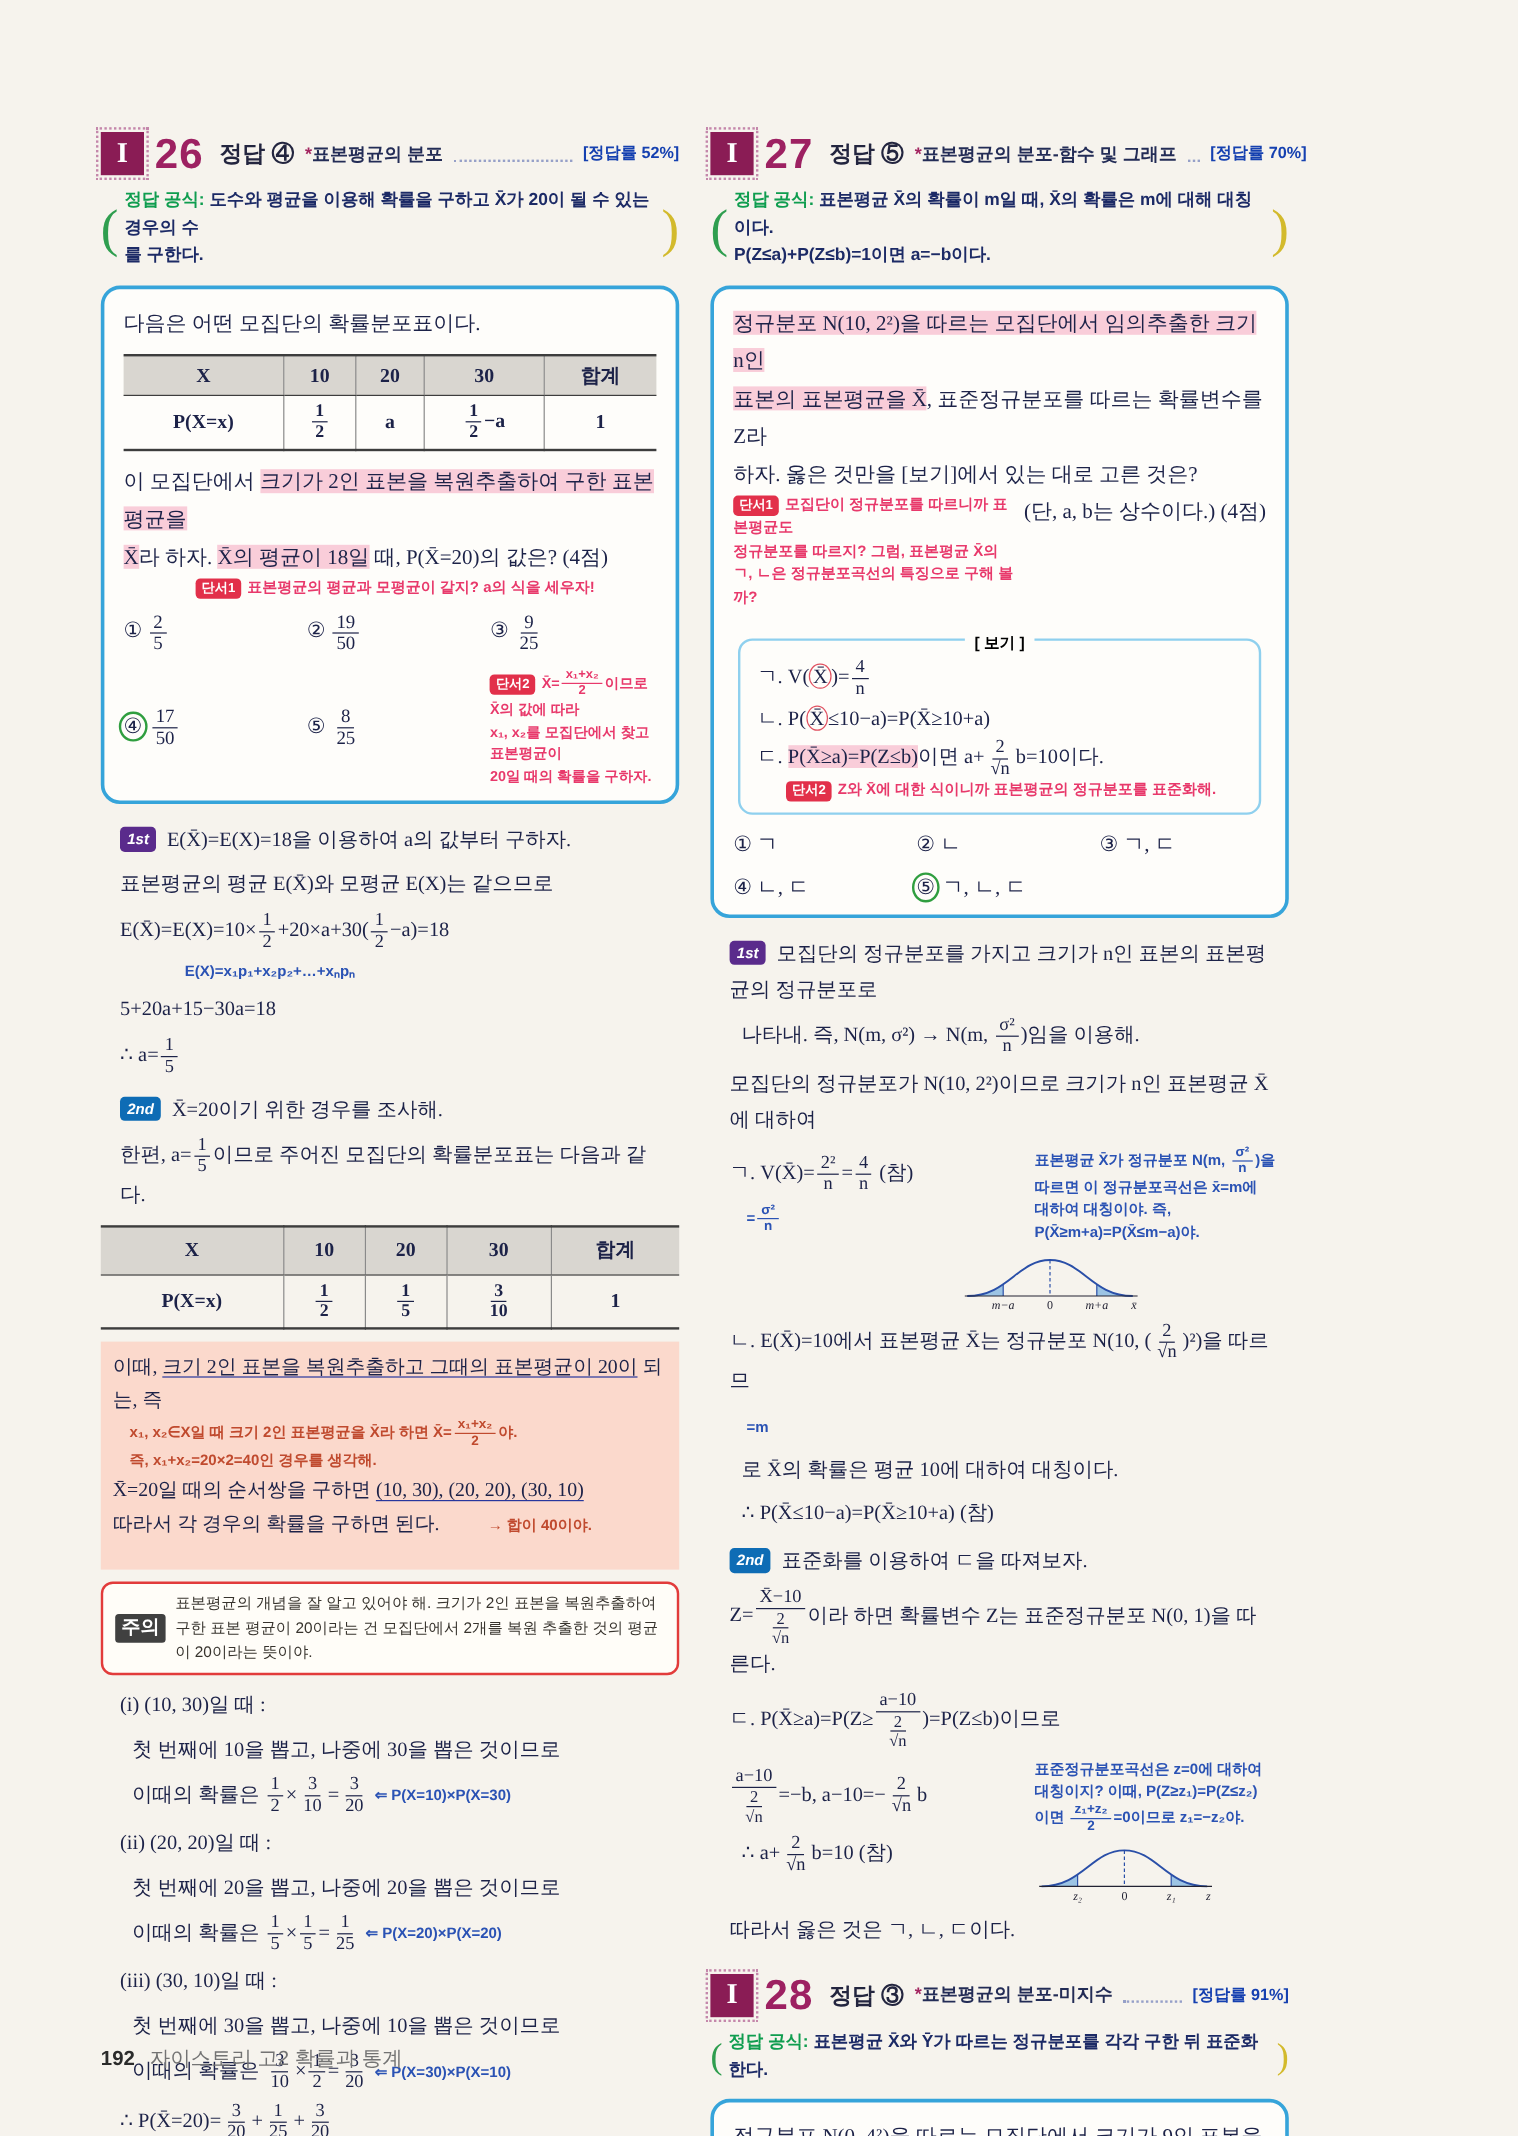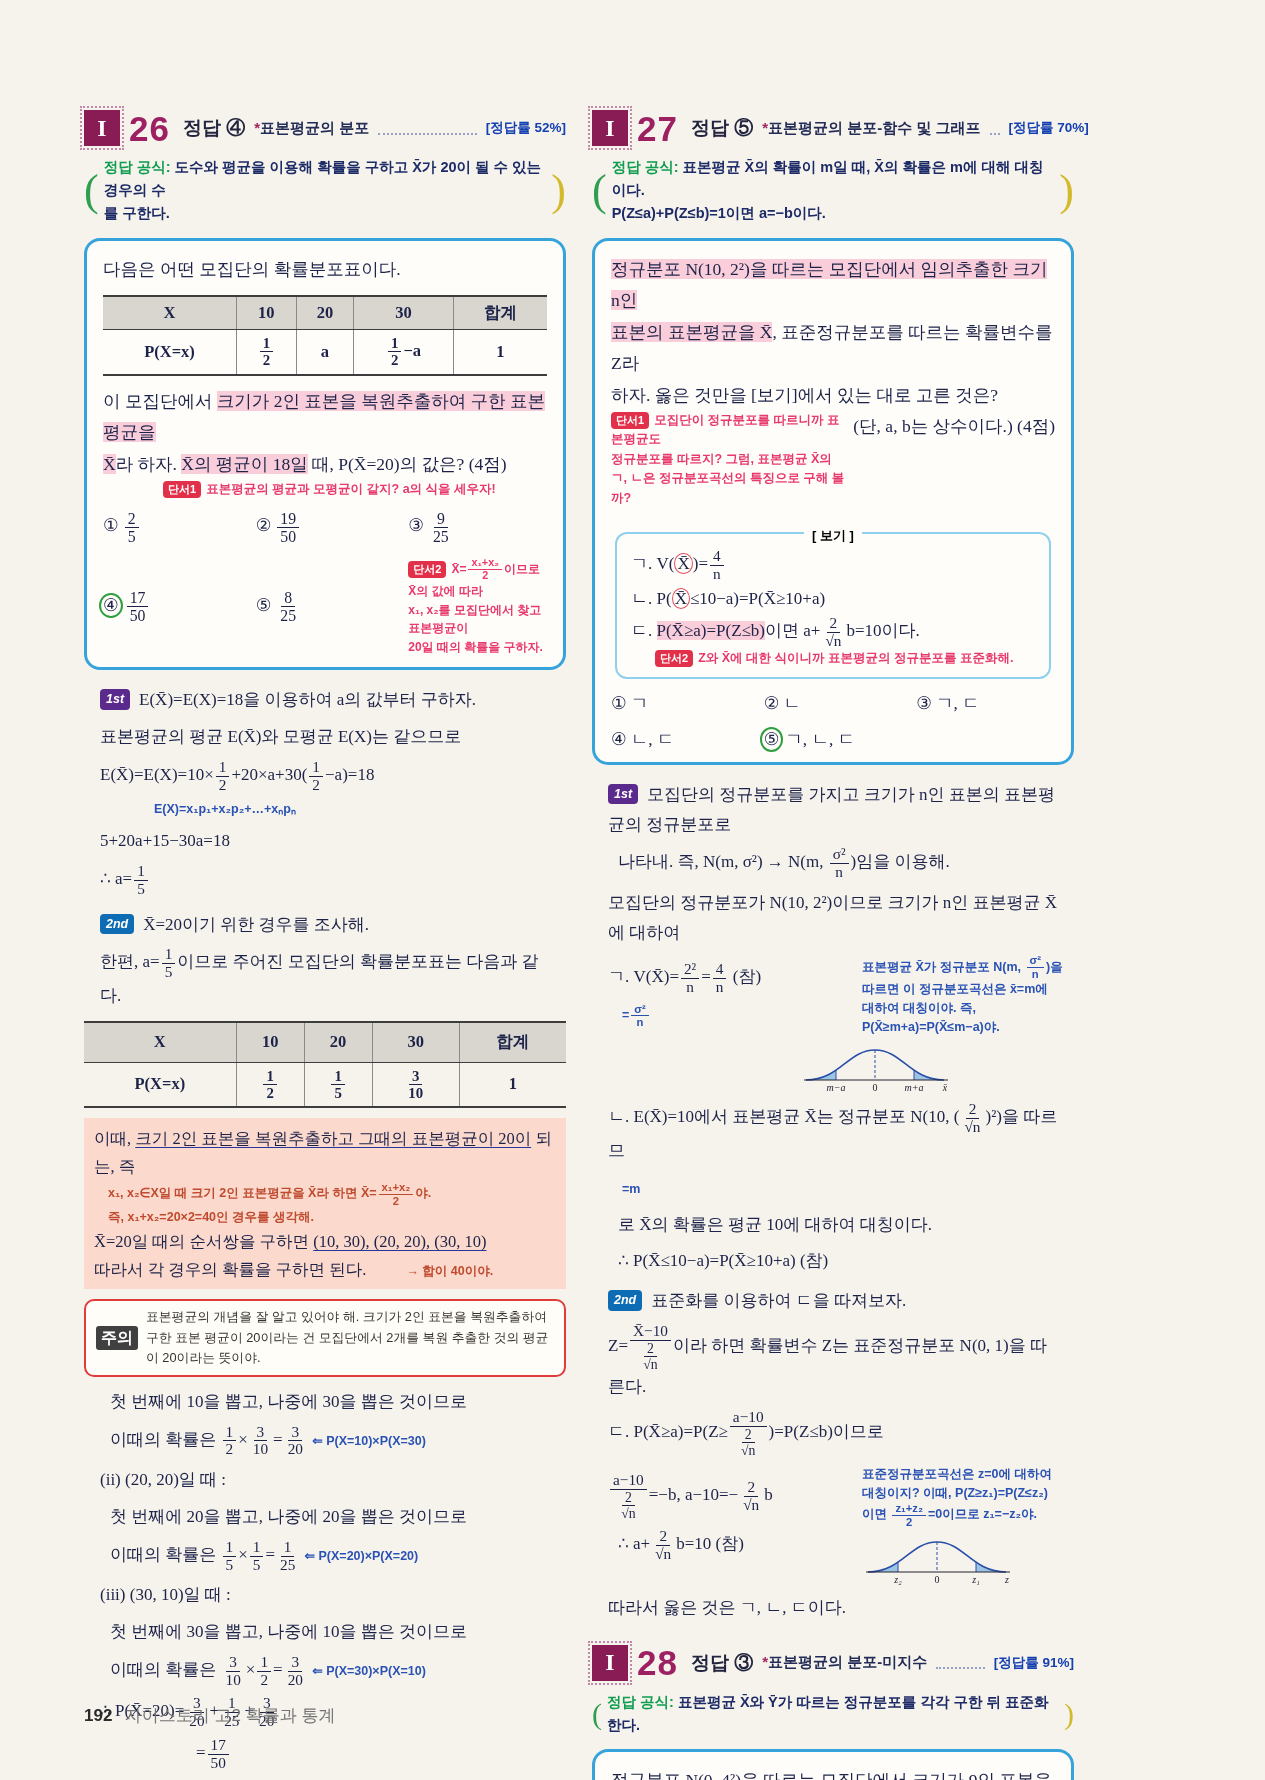--- a/index.html
+++ b/index.html
@@ -52,21 +52,21 @@
 
   
   .stepb{display:inline-block;color:#fff;font-family:"Liberation Sans",sans-serif;font-style:italic;
          font-weight:bold;font-size:12.5px;line-height:1;padding:4px 6px;border-radius:4px;margin-right:9px;vertical-align:2px}
   .st1{background:#5a2b8c}
   .st2{background:#0e6cb5}
   .sol{font-size:17px;line-height:1.75}
   .ln{margin:7px 16px}
   .bnote{font-family:"Liberation Sans",sans-serif;font-size:12.5px;line-height:1.5;color:#2a52b4;font-weight:bold}
   .indent{margin-left:26px}
-  .pinkblk{background:#fbd9cc;padding:7px 10px 5px;margin:10px 0;font-size:16.5px;line-height:1.7}
+  .pinkblk{background:#fbd9cc;padding:7px 10px 24px;margin:10px 0;font-size:16.5px;line-height:1.7}
   .pk-sm{font-family:"Liberation Sans",sans-serif;font-size:12.5px;color:#c04a2e;font-weight:bold;margin-left:14px}
   .ulb{text-decoration:underline;text-decoration-color:#27379e;text-underline-offset:3px}
 
   .caution{border:2px solid #e23b3b;border-radius:10px;padding:6px 10px;margin:6px 0 10px;
            font-family:"Liberation Sans",sans-serif;font-size:12.8px;line-height:1.6;color:#37332d;display:flex;gap:8px;background:#fffdf8}
   .cau-b{background:#404040;color:#fff;font-weight:bold;font-size:16px;line-height:1;padding:4px 5px;border-radius:3px;
          align-self:center;white-space:nowrap;flex:none}
 
   
   .bogi{border:2px solid #8fd0ee;border-radius:12px;padding:14px 14px 8px;margin:24px 4px 12px;position:relative;font-size:17px;line-height:1.9}
@@ -240,20 +240,21 @@
       <div><span>X̄=20일 때의 순서쌍을 구하면 </span><span class="ulb">(10, 30), (20, 20), (30, 10)</span></div>
       <div><span>따라서 각 경우의 확률을 구하면 된다.</span>
         <span class="pk-sm" style="margin-left:36px">→ 합이 40이야.</span></div>
     </div>
 
     <div class="caution">
       <span class="cau-b">주의</span>
       <span>표본평균의 개념을 잘 알고 있어야 해. 크기가 2인 표본을 복원추출하여 구한 표본 평균이 20이라는 건 모집단에서 2개를 복원 추출한 것의 평균이 20이라는 뜻이야.</span>
     </div>
 
+    <div class="ln">(i) (10, 30)일 때 :</div>
     <div class="ln indent">첫 번째에 10을 뽑고, 나중에 30을 뽑은 것이므로</div>
     <div class="ln indent"><span>이때의 확률은 <span class="fr">
             <span class="nu">1</span>
             <span class="de">2</span>
           </span>×<span class="fr">
             <span class="nu">3</span>
             <span class="de">10</span>
           </span>=<span class="fr">
             <span class="nu">3</span>
             <span class="de">20</span>

